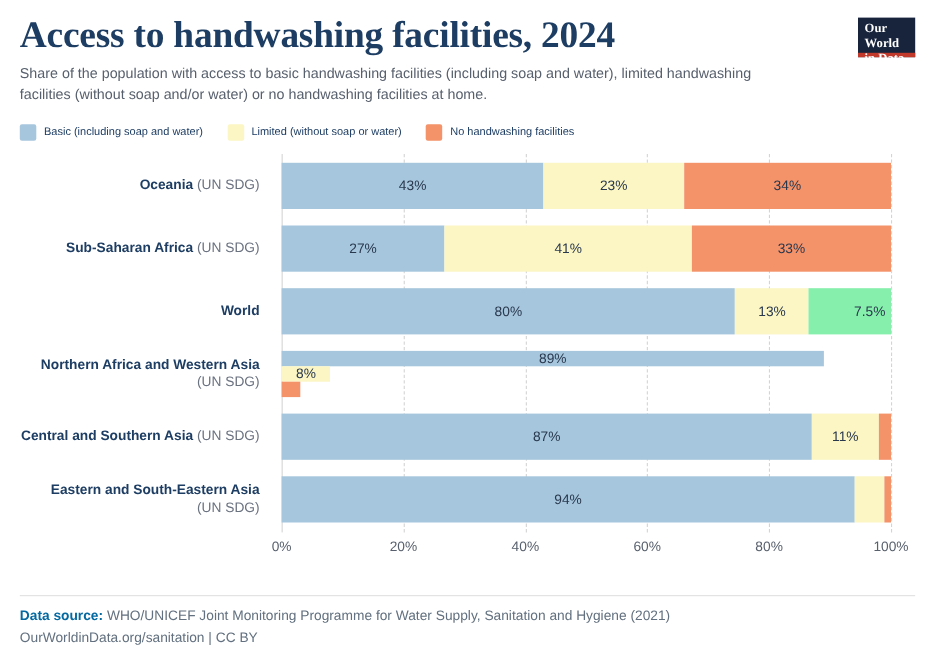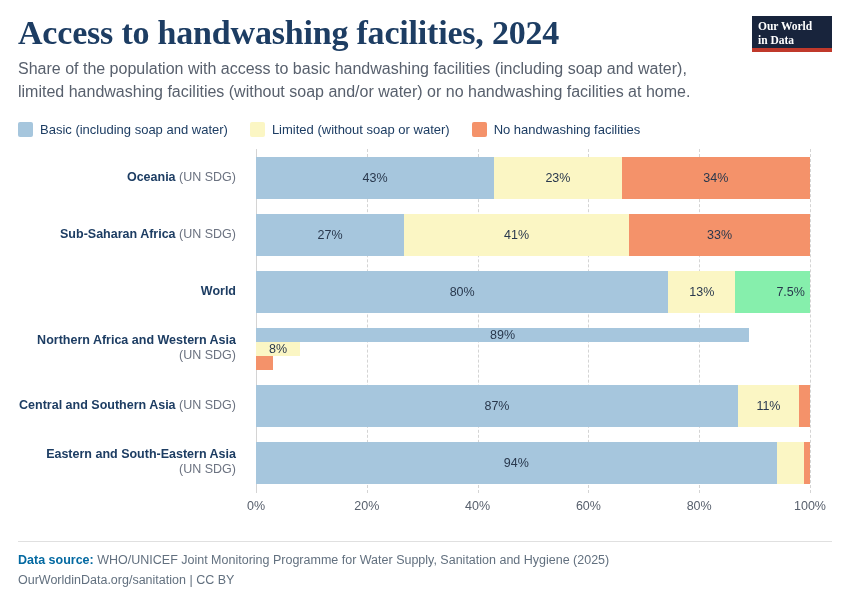--- a/index.html
+++ b/index.html
@@ -29,31 +29,31 @@
   .title {
     font-family: "Liberation Serif", serif;
     font-size: 34px;
     font-weight: bold;
     color: #1d3d63;
     letter-spacing: -0.2px;
     margin: 0 0 7px 0;
     line-height: 1.1;
   }
   .subtitle {
-    font-size: 16px;
+    font-size: 13px;
     line-height: 1.42;
     color: #58606d;
     max-width: 680px;
     margin: 0;
   }
   .owid-logo {
     position: absolute;
     top: 2px;
     right: 0;
-    width: 80px;
+    width: 52px;
     height: 36px;
     background: #18243c;
     color: #ffffff;
     font-family: "Liberation Serif", serif;
     font-weight: bold;
     font-size: 11.5px;
     line-height: 1.18;
     padding: 4px 5px 0 6px;
     box-sizing: border-box;
     border-bottom: 4px solid #c0392b;
@@ -65,21 +65,21 @@
     display: flex;
     align-items: center;
     gap: 22px;
     margin-top: 18px;
     padding-left: 0;
   }
   .legend-item {
     display: flex;
     align-items: center;
     gap: 7px;
-    font-size: 13px;
+    font-size: 10px;
     color: #1d3d63;
   }
   .legend-swatch {
     width: 15px;
     height: 15px;
     border-radius: 2px;
     display: inline-block;
   }
 
   
@@ -302,21 +302,21 @@
         <div class="xtick" style="left: 40%;">40%</div>
         <div class="xtick" style="left: 60%;">60%</div>
         <div class="xtick" style="left: 80%;">80%</div>
         <div class="xtick" style="left: 100%; text-align: center;">100%</div>
       </div>
   </div>
 
   <div class="footer">
     <div>
       <span class="strong">Data source:</span>
-      <span>WHO/UNICEF Joint Monitoring Programme for Water Supply, Sanitation and Hygiene (2025)</span>
+      <span>WHO/UNICEF Joint Monitoring Programme for Water Supply, Sanitation and Hygiene (2021)</span>
     </div>
     <div>
       <a href="#">OurWorldinData.org/sanitation</a>
       <span>|</span>
       <a href="#">CC BY</a>
     </div>
   </div>
 
 </div>
 

